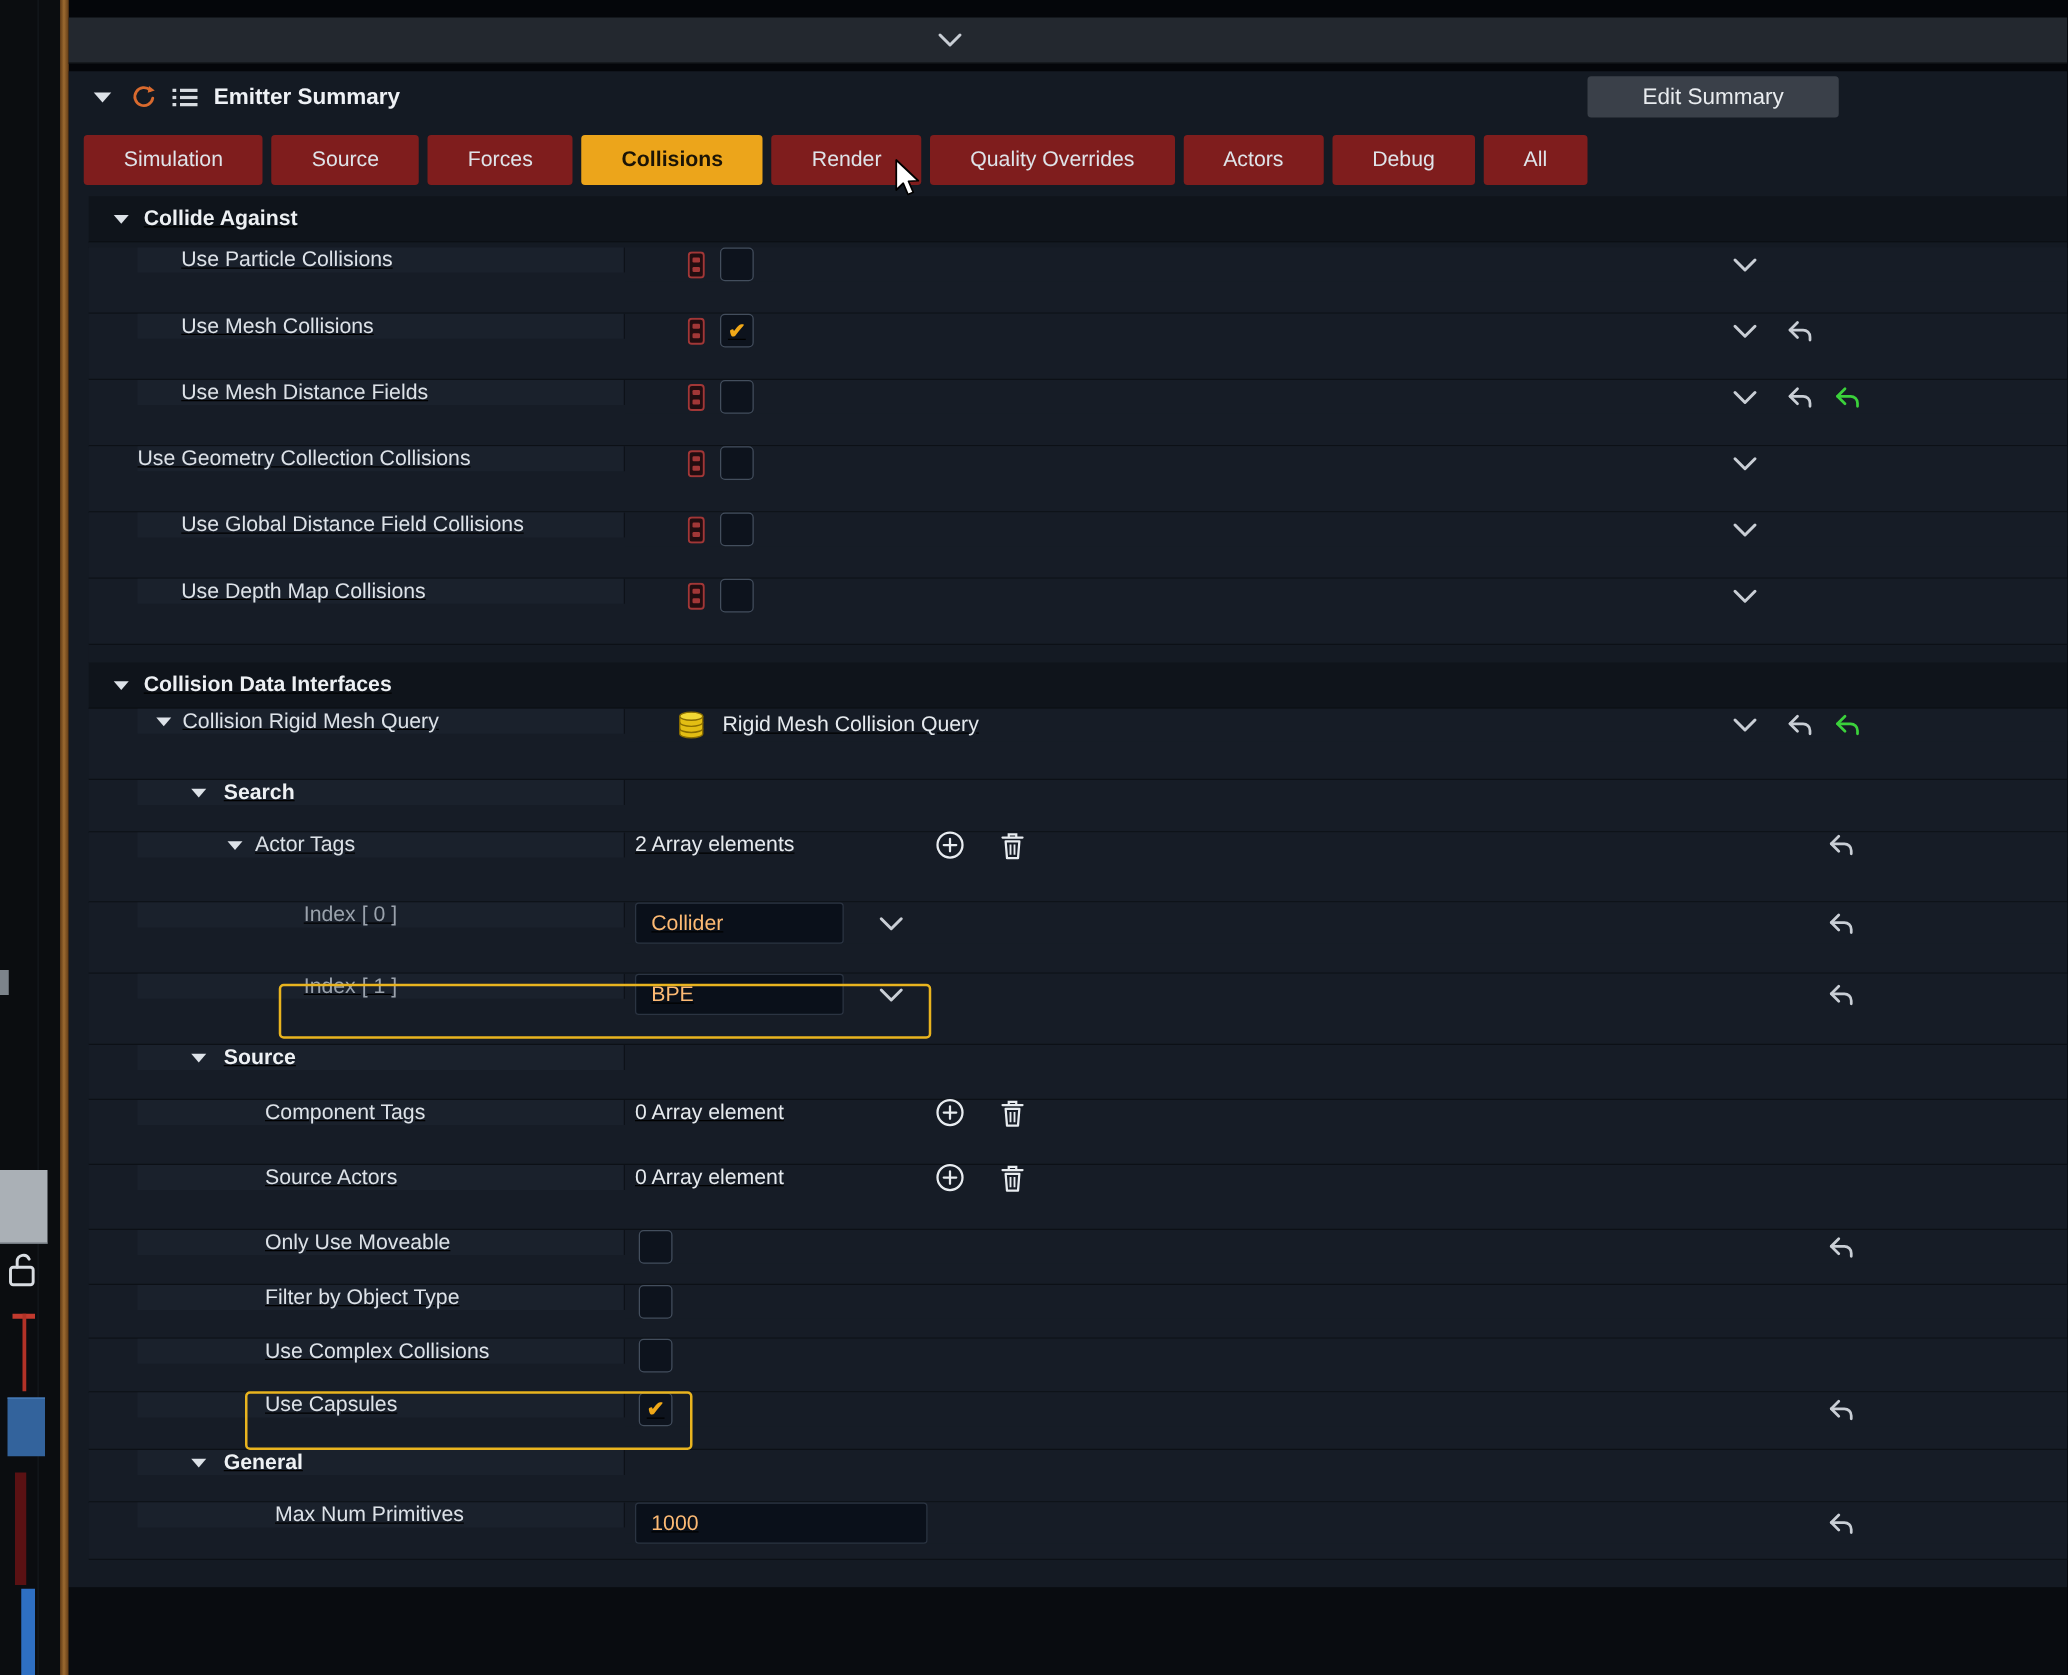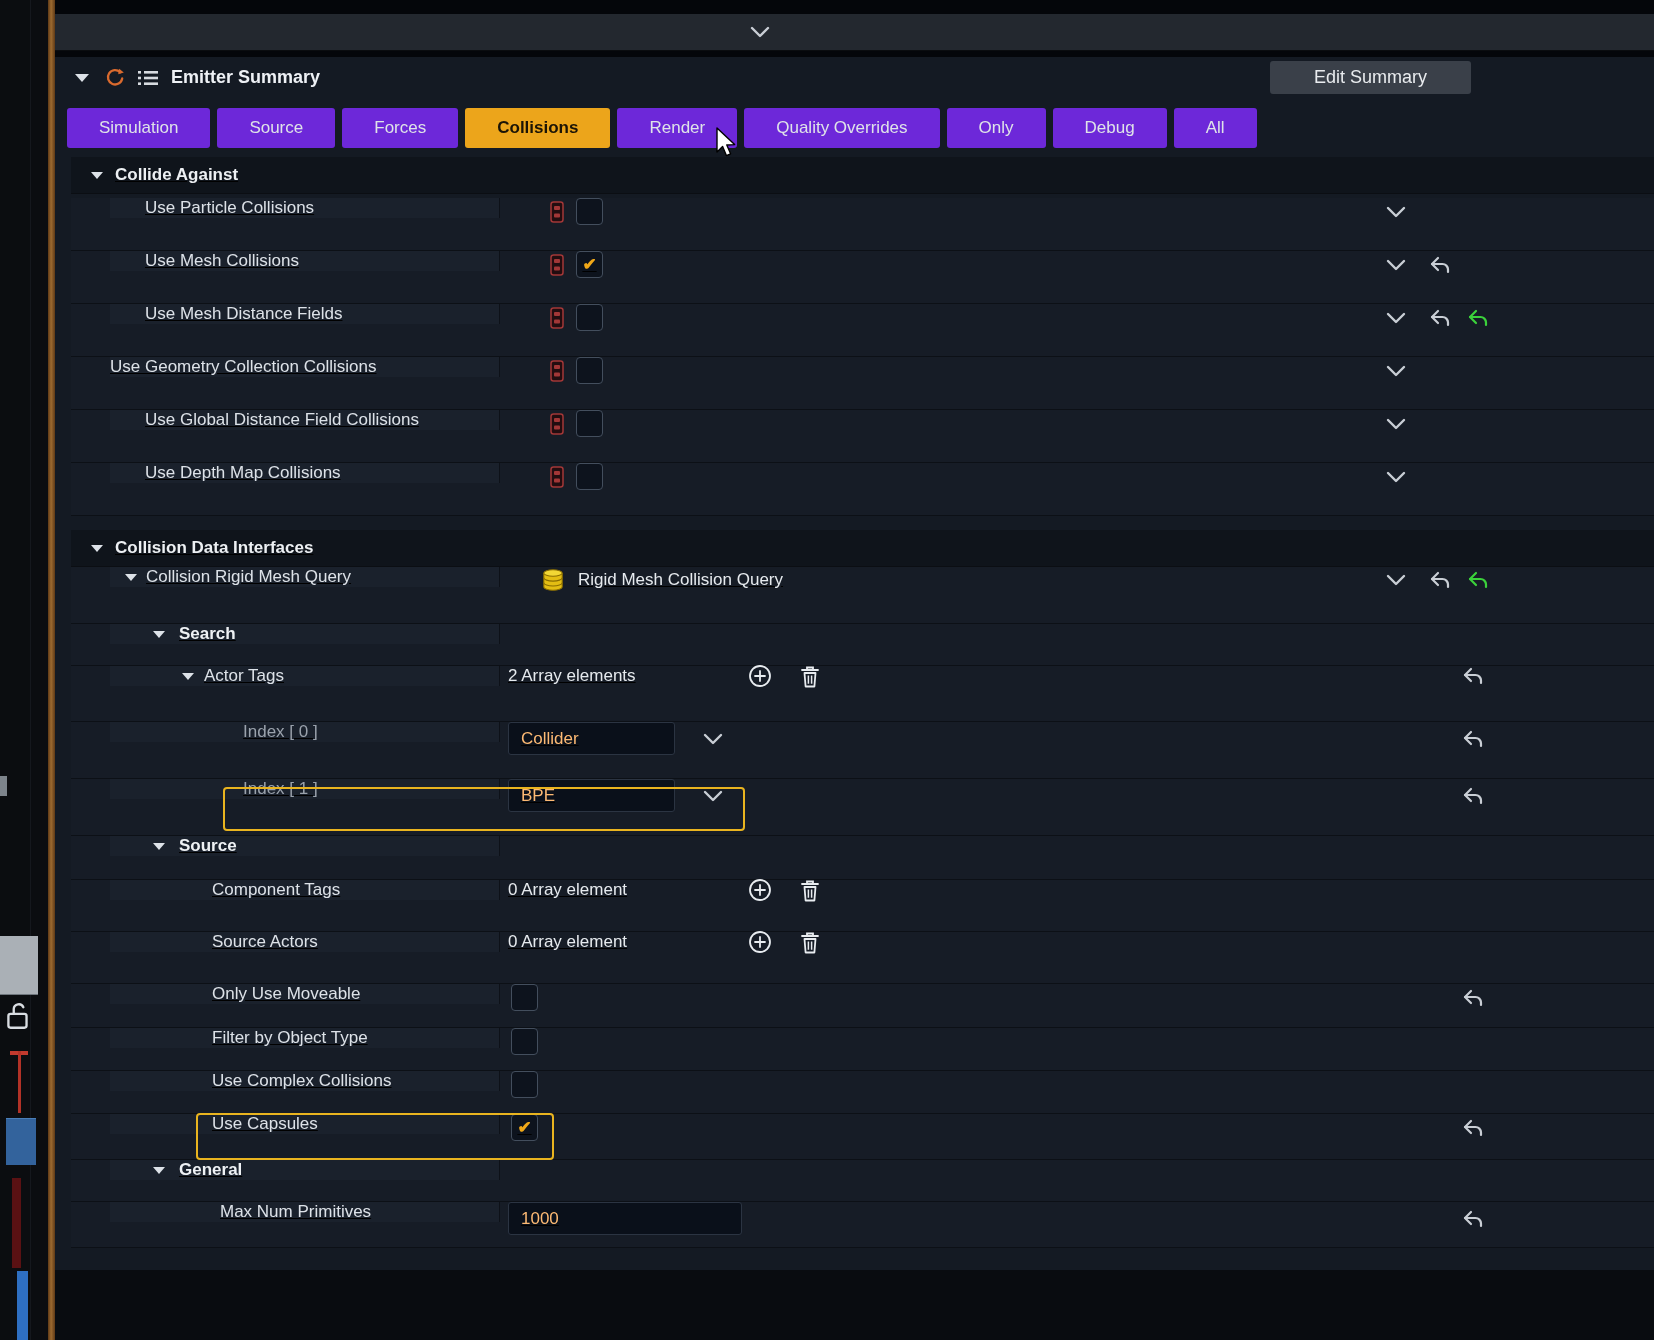--- a/index.html
+++ b/index.html
@@ -28,21 +28,21 @@
   
   .panel{position:absolute;left:55px;top:57px;width:1599px;height:1213px;background:#141a23;}
   .bottom-bar{position:absolute;left:55px;top:1270px;width:1599px;height:70px;background:#090c10;}
 
   .panel-header{position:absolute;left:0;top:0;width:100%;height:41px;display:flex;align-items:center;}
   .panel-title{margin-left:12px;font-size:18px;font-weight:700;color:#eef1f5;}
   .edit-btn{position:absolute;right:183px;top:4px;width:201px;height:33px;background:#3a4049;border-radius:3px;
             color:#e9ecef;font-size:18px;display:flex;align-items:center;justify-content:center;cursor:default;}
 
   .tabs{position:absolute;left:12px;top:51px;height:40px;display:flex;gap:7px;}
-  .tab{height:40px;display:flex;align-items:center;justify-content:center;padding:0 32px;background:#6d28d9;
+  .tab{height:40px;display:flex;align-items:center;justify-content:center;padding:0 32px;background:#7f1d1d;
        border-radius:3px;color:#dfe3e8;font-size:17px;white-space:nowrap;cursor:default;}
   .tab.active{background:#eca51b;color:#1b1406;font-weight:700;}
 
   
   .rows{position:absolute;left:16px;top:100px;width:100%;text-decoration:underline;}
   .sec-head{height:37px;display:flex;align-items:center;background:#0f141b;border-bottom:1px solid #0b0e13;box-sizing:border-box;}
   .sec-head .stext{margin-left:12px;font-size:17px;font-weight:700;color:#edf0f3;}
   .spacer4{height:4px;background:#141a23;}
   .spacer14{height:14px;background:#141a23;}
 
@@ -181,21 +181,21 @@
       <div class="edit-btn">Edit Summary</div>
     </div>
 
     <div class="tabs">
       <div class="tab">Simulation</div>
       <div class="tab">Source</div>
       <div class="tab">Forces</div>
       <div class="tab active">Collisions</div>
       <div class="tab">Render</div>
       <div class="tab">Quality Overrides</div>
-      <div class="tab">Only</div>
+      <div class="tab">Actors</div>
       <div class="tab">Debug</div>
       <div class="tab">All</div>
     </div>
 
     <div class="rows">
 
       <div class="sec-head">
         <span class="tri" style="margin-left:20px"></span>
         <span class="stext">Collide Against</span>
       </div>

